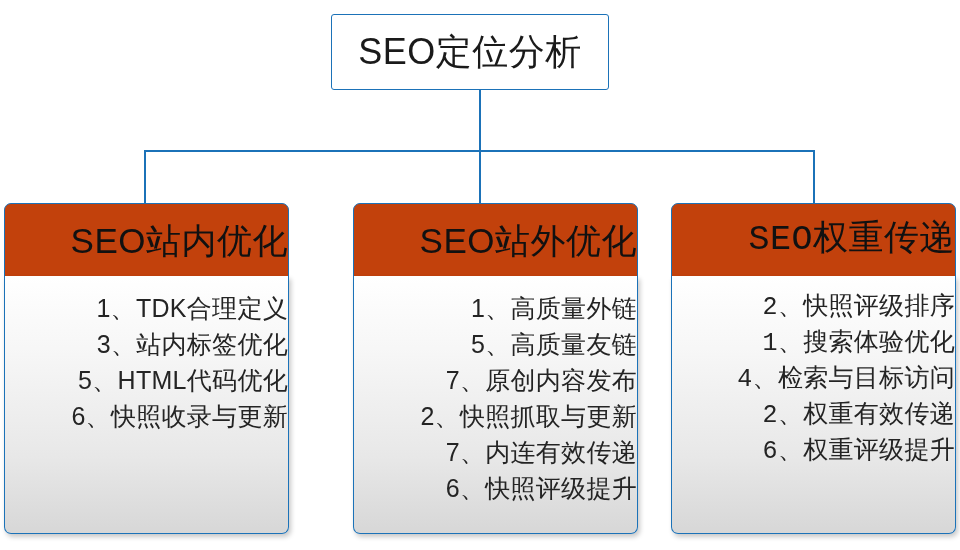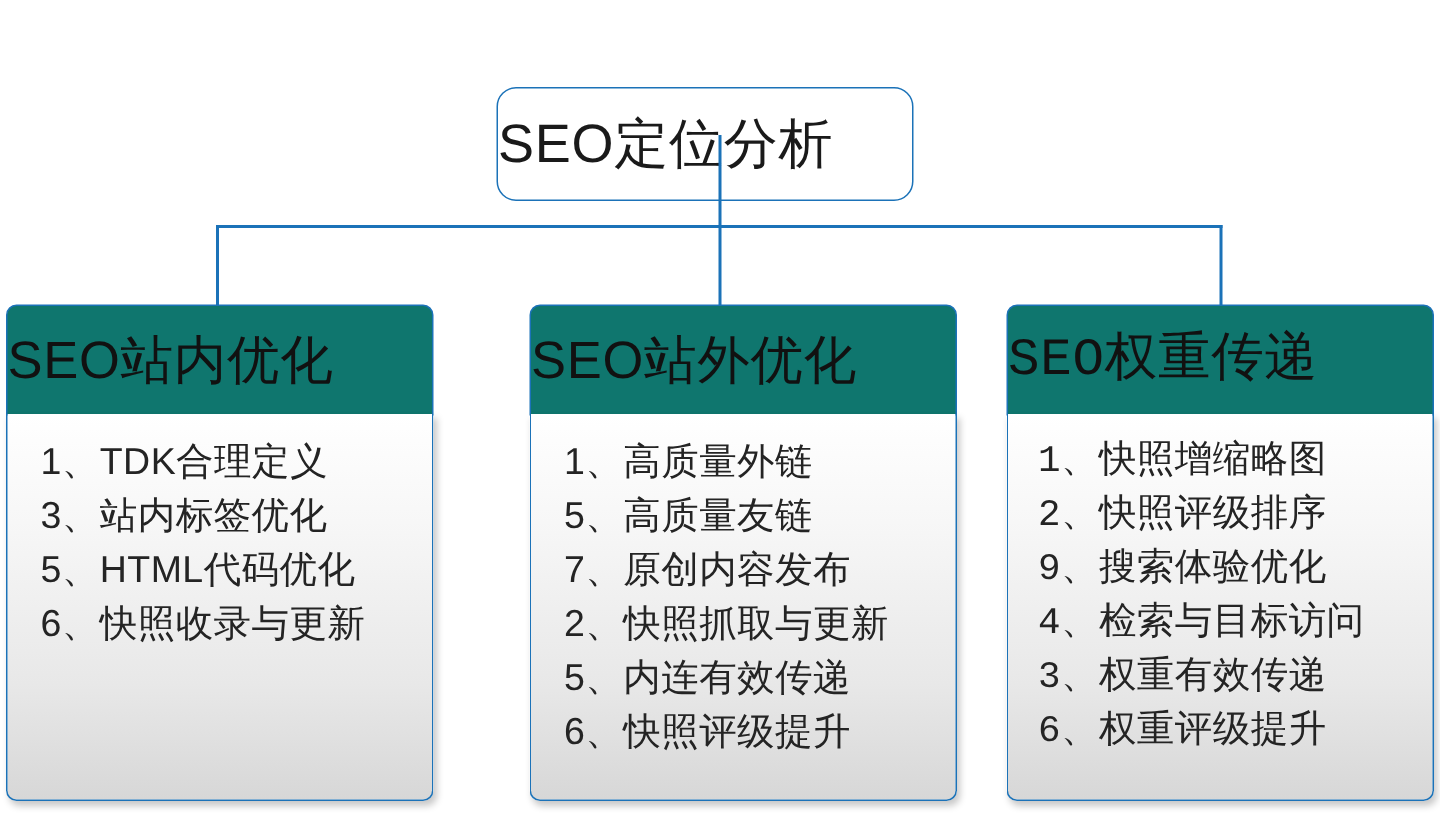--- a/index.html
+++ b/index.html
@@ -23,24 +23,24 @@
   
   .root-box {
     position: absolute;
     left: 331px;
     top: 14px;
     width: 278px;
     height: 76px;
     box-sizing: border-box;
     background: #ffffff;
     border: 1.3px solid #1b72b8;
-    border-radius: 13px;
+    border-radius: 3px;
     display: flex;
     align-items: center;
-    margin-top: 44px;
+    justify-content: center;
   }
   .root-box .root-label {
     font-size: 36px;
     color: #1a1a1a;
     letter-spacing: 0.5px;
     line-height: 1;
     white-space: nowrap;
   }
 
   
@@ -85,26 +85,26 @@
     top: 203px;
     width: 285px;
   }
   .column.col-1 { left: 4px; }
   .column.col-2 { left: 337px; padding-left: 16px; }
   .column.col-3 { left: 671px; font-family: Liberation Mono, monospace; }
 
   .col-header {
     box-sizing: border-box;
     height: 74px;
-    background: #0f766e;
+    background: #c2410c;
     border: 1.3px solid #1b72b8;
     border-radius: 7px 7px 0 0;
     display: flex;
     align-items: center;
-    justify-content: flex-start;
+    justify-content: flex-end;
   }
   .col-header .col-header-label {
     font-size: 35px;
     color: #111111;
     letter-spacing: 0.5px;
     line-height: 1;
     white-space: nowrap;
   }
 
   .col-body {
@@ -117,20 +117,21 @@
     background: linear-gradient(to bottom, #ffffff 0%, #f7f7f7 28%, #e8e8e8 70%, #d7d7d7 100%);
     box-shadow: 2px 3px 5px rgba(0,0,0,0.22);
     padding: 14px 0 0 0;
     overflow: hidden;
   }
 
   .item-list {
     list-style: none;
     margin: 0;
     padding: 0 0 0 22px;
+    text-align: right;
   }
   .item-list li {
     font-size: 25px;
     color: #242424;
     line-height: 36px;
     white-space: nowrap;
     letter-spacing: 0.3px;
   }
   .col-3 .item-list { padding-left: 20px; }
 </style>
@@ -166,35 +167,34 @@
   <div class="column col-2">
     <div class="col-header">
       <span class="col-header-label">SEO站外优化</span>
     </div>
     <div class="col-body">
       <ul class="item-list">
         <li>1、高质量外链</li>
         <li>5、高质量友链</li>
         <li>7、原创内容发布</li>
         <li>2、快照抓取与更新</li>
-        <li>5、内连有效传递</li>
+        <li>7、内连有效传递</li>
         <li>6、快照评级提升</li>
       </ul>
     </div>
   </div>
 
   <div class="column col-3">
     <div class="col-header">
       <span class="col-header-label">SEO权重传递</span>
     </div>
     <div class="col-body">
       <ul class="item-list">
-        <li>1、快照增缩略图</li>
         <li>2、快照评级排序</li>
-        <li>9、搜索体验优化</li>
+        <li>1、搜索体验优化</li>
         <li>4、检索与目标访问</li>
-        <li>3、权重有效传递</li>
+        <li>2、权重有效传递</li>
         <li>6、权重评级提升</li>
       </ul>
     </div>
   </div>
 
 </div>
 
 </body></html>

